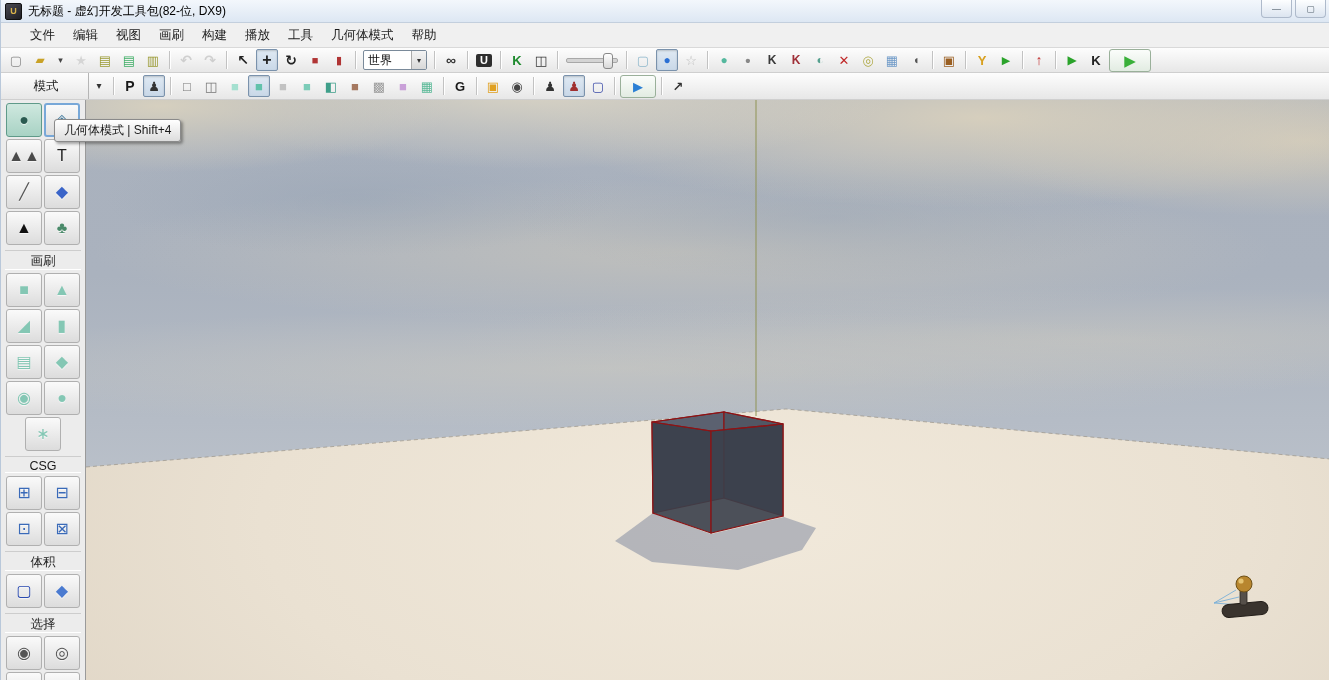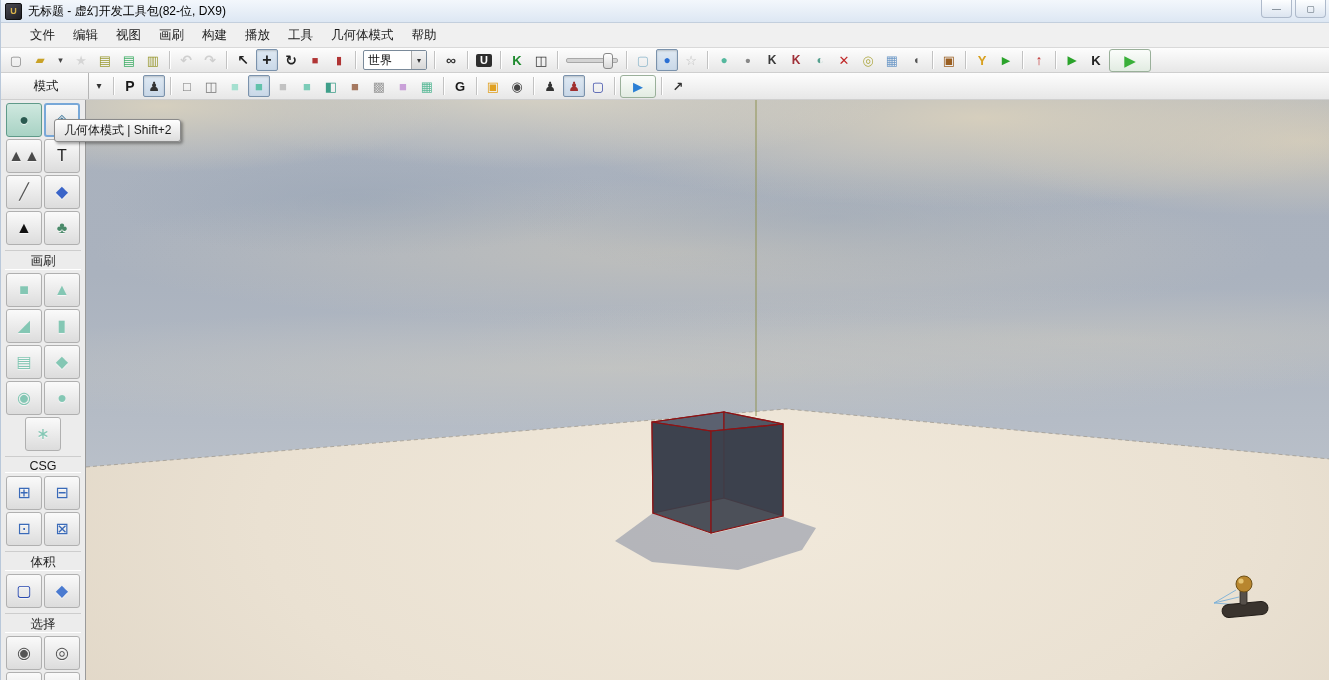--- a/index.html
+++ b/index.html
@@ -441,14 +441,14 @@
           <line x1="1128" y1="503" x2="1154" y2="505" style="stroke:var(--arrow-blue)" stroke-width="0.9"></line>
           <rect x="1136" y="503" width="46" height="13" rx="6.5" transform="rotate(-5 1159 509)" style="fill:var(--player-dark)" stroke="#241f1a" stroke-width="1"></rect>
           <rect x="1154" y="487" width="7" height="18" rx="2" fill="#56504a" stroke="#2c2722" stroke-width="0.8"></rect>
           <circle cx="1158" cy="484" r="8" style="fill:var(--player-gold)" stroke="#6e5118" stroke-width="1"></circle>
           <circle cx="1155" cy="481" r="2.6" fill="#e5c472"></circle>
         </g>
       </svg>
     </div>
   </div>
 
-  <div class="tooltip">几何体模式 | Shift+2</div>
+  <div class="tooltip">几何体模式 | Shift+4</div>
 </div>
 
 </body></html>

